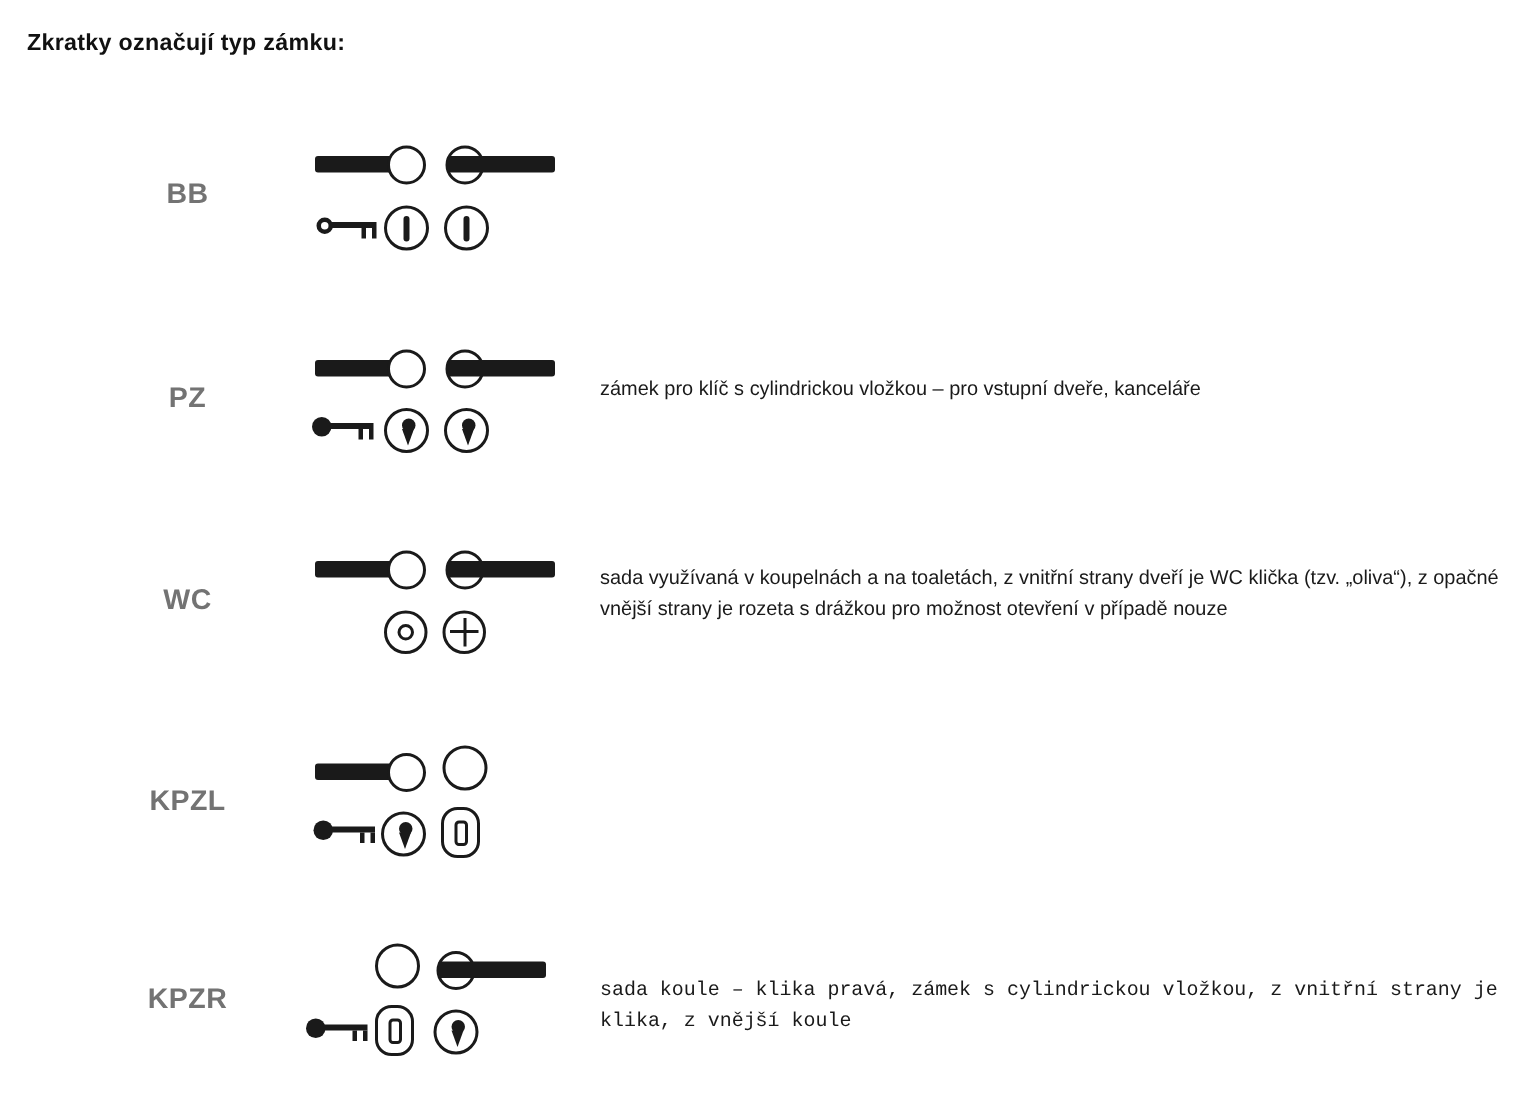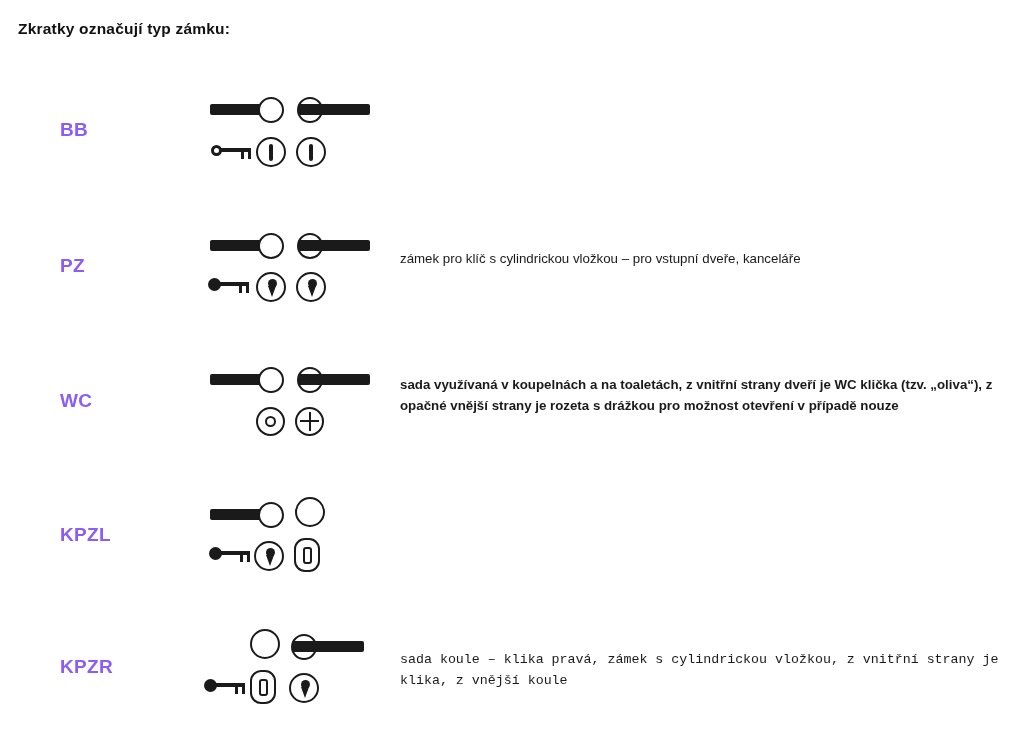--- a/index.html
+++ b/index.html
@@ -36,24 +36,24 @@
     position: absolute;
     left: 0;
     width: 1011px;
     height: 135px;
   }
 
   .row-code {
     position: absolute;
     left: 60px;
     width: 130px;
-    text-align: left;
+    text-align: center;
     font-size: 19px;
     font-weight: bold;
-    color: #8b5cf6;
+    color: #737373;
     letter-spacing: 0.3px;
   }
 
   .row-desc {
     position: absolute;
     left: 400px;
     width: 600px;
     font-size: 13.3px;
     line-height: 21px;
     color: #1a1a1a;
@@ -223,21 +223,21 @@
       </div>
       <div class="rosette-round" style="left:100px; top:61px; width:30px; height:30px;">
         <div class="kh-pz-head" style="left:10px; top:5px;"></div>
         <div class="kh-pz-tail" style="left:10px; top:12px;"></div>
       </div>
     </div>
   </div>
 
   <div class="row" style="top:345px;">
     <div class="row-code" style="top:45px;">WC</div>
-    <div class="row-desc" style="top:29px;font-weight:bold;">sada využívaná v koupelnách a na toaletách, z vnitřní strany dveří je WC klička (tzv. „oliva“), z opačné vnější strany je rozeta s drážkou pro možnost otevření v případě nouze</div>
+    <div class="row-desc" style="top:29px;">sada využívaná v koupelnách a na toaletách, z vnitřní strany dveří je WC klička (tzv. „oliva“), z opačné vnější strany je rozeta s drážkou pro možnost otevření v případě nouze</div>
 
     <div class="figure">
       <div class="lever" style="left:14px; top:29px; width:72px;"></div>
       <div class="rosette-round" style="left:62px; top:22px; width:26px; height:26px;"></div>
       <div class="rosette-round" style="left:101px; top:22px; width:26px; height:26px;"></div>
       <div class="lever" style="left:102px; top:29px; width:72px;"></div>
 
       <div class="rosette-round" style="left:60px; top:62px; width:29px; height:29px;">
         <div class="wc-dot" style="left:7px; top:7px; width:11px; height:11px;"></div>
       </div>

